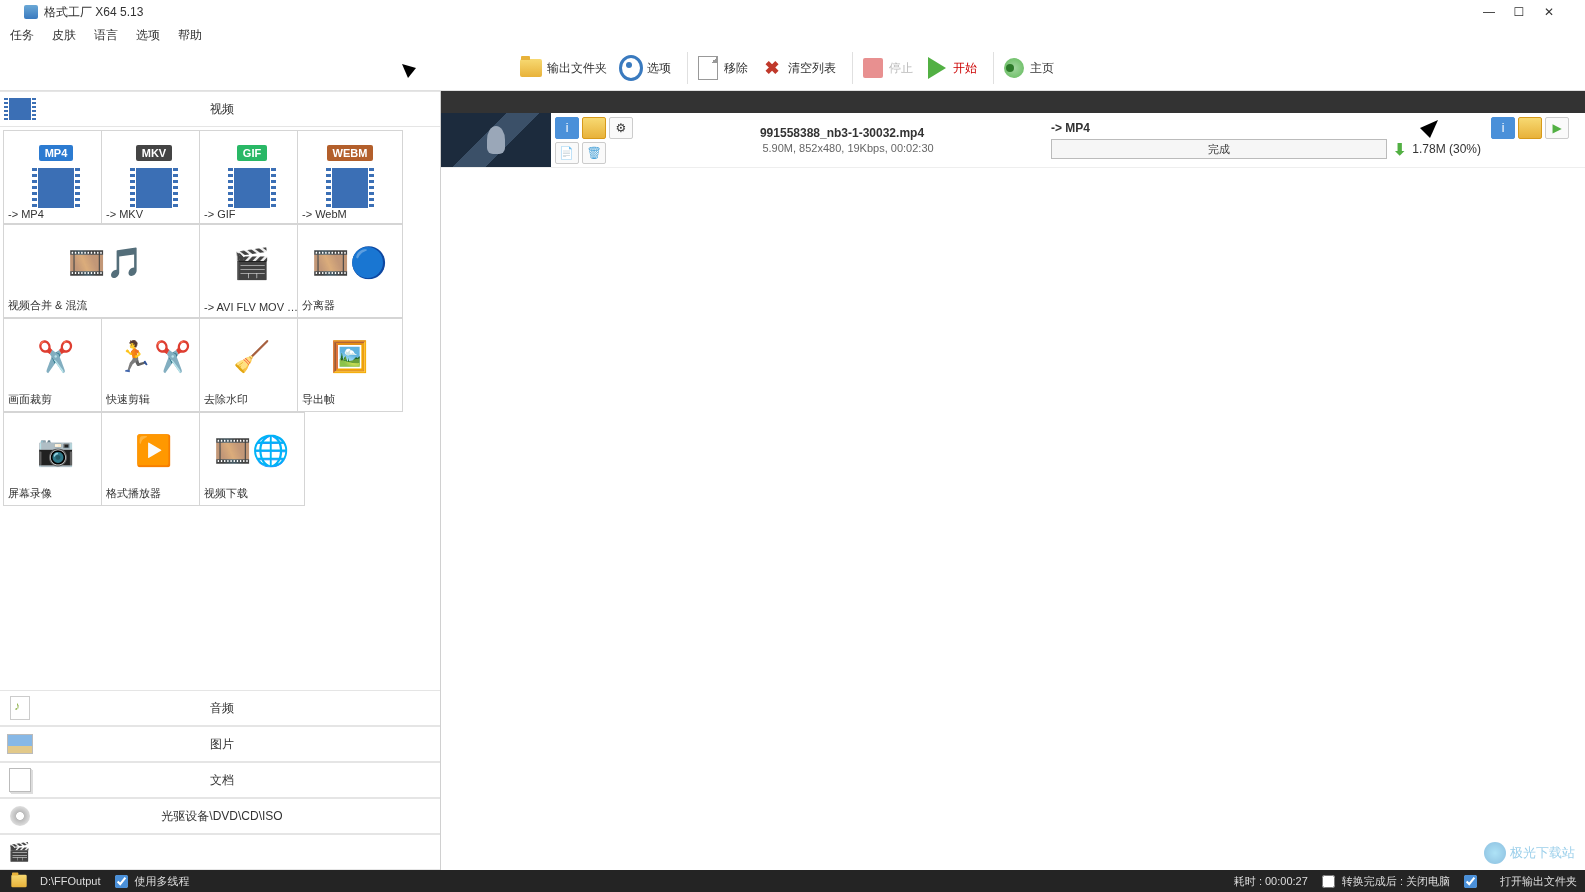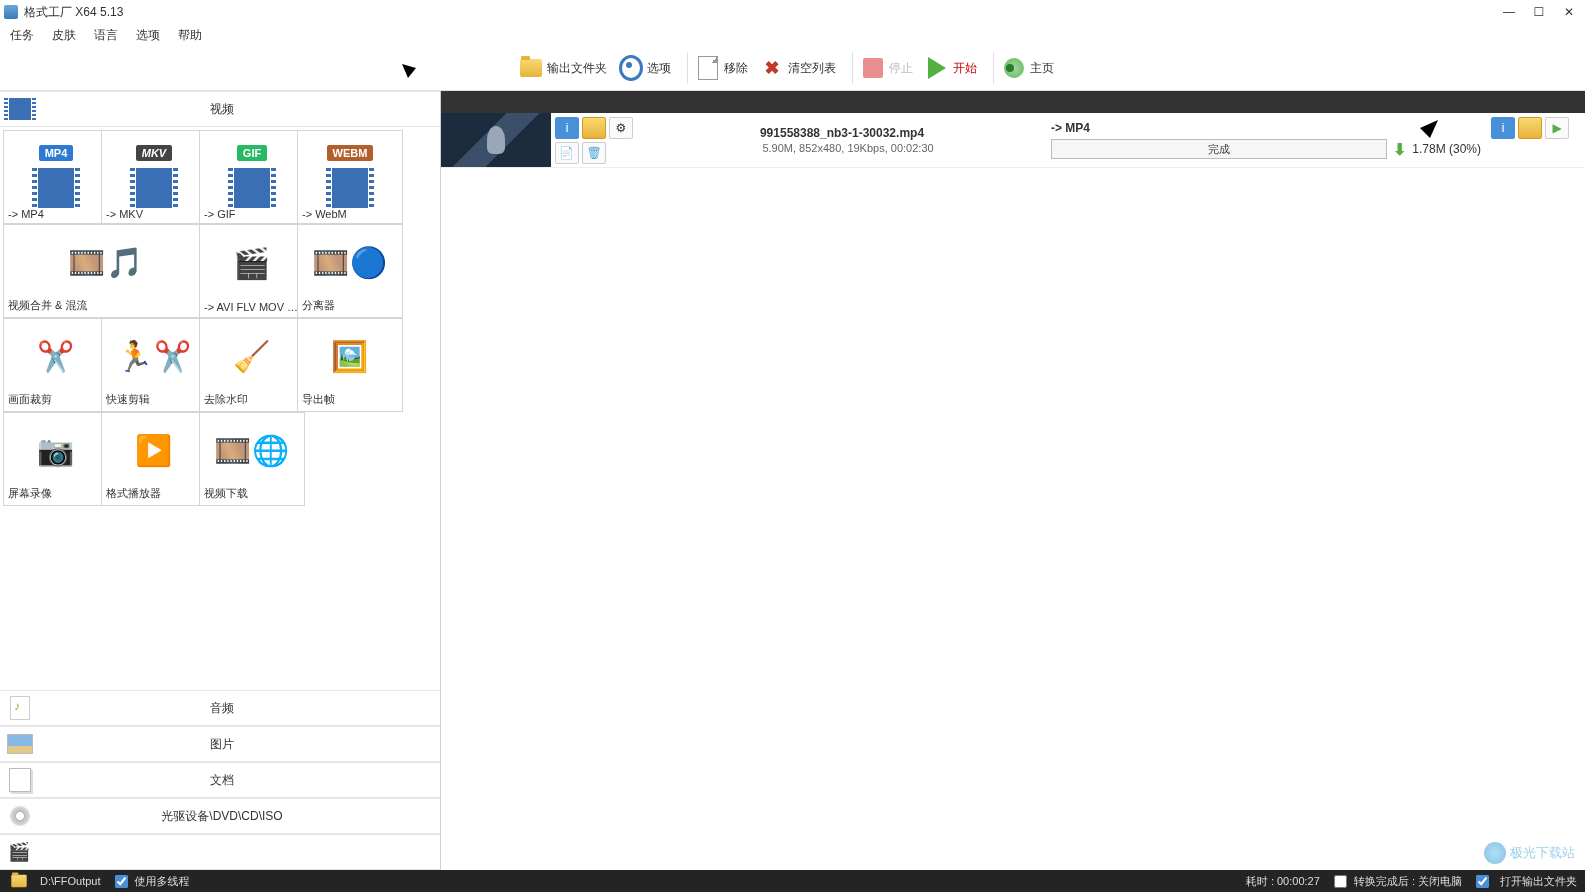--- a/index.html
+++ b/index.html
@@ -1,17 +1,17 @@
 <!DOCTYPE html>
 <html><head>
 <meta charset="utf-8">
 <style>
   html, body { margin: 0; padding: 0; font-family: "Microsoft YaHei", Arial, sans-serif; font-size: 12px; background: #fff; color: #333; height: 100%; overflow: hidden; }
   .window { width: 1585px; height: 892px; position: relative; display: flex; flex-direction: column; }
-  .titlebar { height: 24px; background: #fff; display: flex; align-items: center; padding: 0 4px; }
+  .titlebar { height: 24px; background: #fff; display: flex; align-items: center; padding: 0 24px; }
   .titlebar .app-icon { width: 14px; height: 14px; background: linear-gradient(#6aa8d6,#3a7abf); border-radius: 2px; margin-right: 6px; }
   .titlebar .title { flex: 1; font-size: 12px; }
   .titlebar .win-btns { display: flex; gap: 18px; margin-right: 6px; }
   .titlebar .win-btns span { width: 12px; text-align: center; cursor: default; }
   .menubar { height: 22px; background: #fff; display: flex; align-items: center; padding: 0 10px; gap: 18px; font-size: 12px; }
   .menubar span { cursor: default; }
   .toolbar { height: 44px; background: #fff; display: flex; align-items: center; padding: 0 6px; gap: 4px; border-bottom: 1px solid #e0e0e0; justify-content: center; }
   .tb-group { display: flex; align-items: center; gap: 4px; padding-right: 12px; border-right: 1px solid #e0e0e0; height: 32px; }
   .tb-group:last-child { border-right: none; }
   .tb-btn { display: flex; align-items: center; gap: 4px; padding: 2px 4px; }
@@ -69,21 +69,21 @@
 
   .statusbar { height: 22px; background: #242424; color: #ddd; display: flex; align-items: center; padding: 0 8px; font-size: 11px; gap: 10px; }
   .statusbar .sp { flex: 1; }
   .statusbar input[type=checkbox]{ accent-color:#4a90d9; }
 
   
   .arrow { position: absolute; pointer-events: none; }
 
   
   .fmt-box { display:inline-block; padding:2px 6px; color:#fff; font-size:11px; font-weight:bold; border-radius:2px;}
-  .mp4 { background:#2c7bd1;} .mkv{background:#444;font-style:italic;} .gif{background:#29b866;} .webm{background:#b35f2b;}
+  .mp4 { background:#2c7bd1;} .mkv{background:#444;} .gif{background:#29b866;} .webm{background:#b35f2b;}
   .film-strip { width:36px; height:40px; background:#3b6fb5; position:relative; }
   .film-strip::before, .film-strip::after { content:""; position:absolute; top:0; bottom:0; width:5px; background:repeating-linear-gradient(#3b6fb5 0 3px,#fff 3px 6px); }
   .film-strip::before{left:-6px;} .film-strip::after{right:-6px;}
   .emoji { font-size: 30px; line-height: 1; }
 
   
   .ci-video { width:22px; height:22px; background:#3b6fb5; position:relative;}
   .ci-video::before,.ci-video::after{content:"";position:absolute;top:0;bottom:0;width:4px;background:repeating-linear-gradient(#3b6fb5 0 2px,#fff 2px 4px);} .ci-video::before{left:-5px;} .ci-video::after{right:-5px;}
   .ci-audio { width:18px; height:22px; background:#fff; border:1px solid #ccc; position:relative;}
   .ci-audio::after{content:"♪";position:absolute;color:#8db14a;left:3px;top:2px;font-size:12px;}
@@ -341,21 +341,21 @@
     <label style="display:flex;align-items:center;gap:4px;">
       <input type="checkbox" checked="" style="">
       <span>使用多线程</span>
     </label>
     <span class="sp"></span>
     <span>耗时 : 00:00:27</span>
     <label style="display:flex;align-items:center;gap:4px;">
       <input type="checkbox" style="">
       <span>转换完成后 : 关闭电脑</span>
     </label>
-    <label style="display:flex;align-items:center;gap:8px;">
+    <label style="display:flex;align-items:center;gap:20px;">
       <input type="checkbox" checked="" style="">
       <span>打开输出文件夹</span>
     </label>
   </div>
 
   <svg class="arrow" style="left:398px; top:60px;" width="70" height="110">
     <line x1="10" y1="10" x2="55" y2="100" stroke-width="2"></line>
     <polygon points="4,4 18,8 10,18"></polygon>
   </svg>
   <svg class="arrow" style="left:1280px; top:118px;" width="160" height="110">

